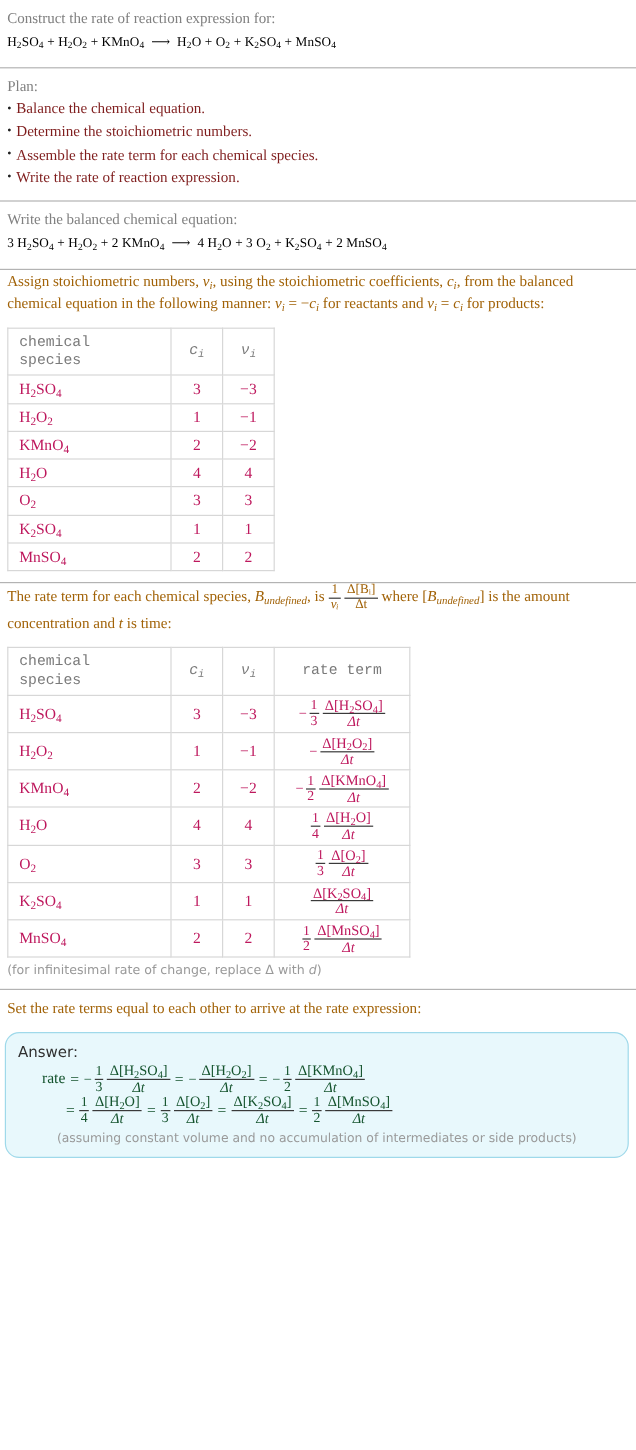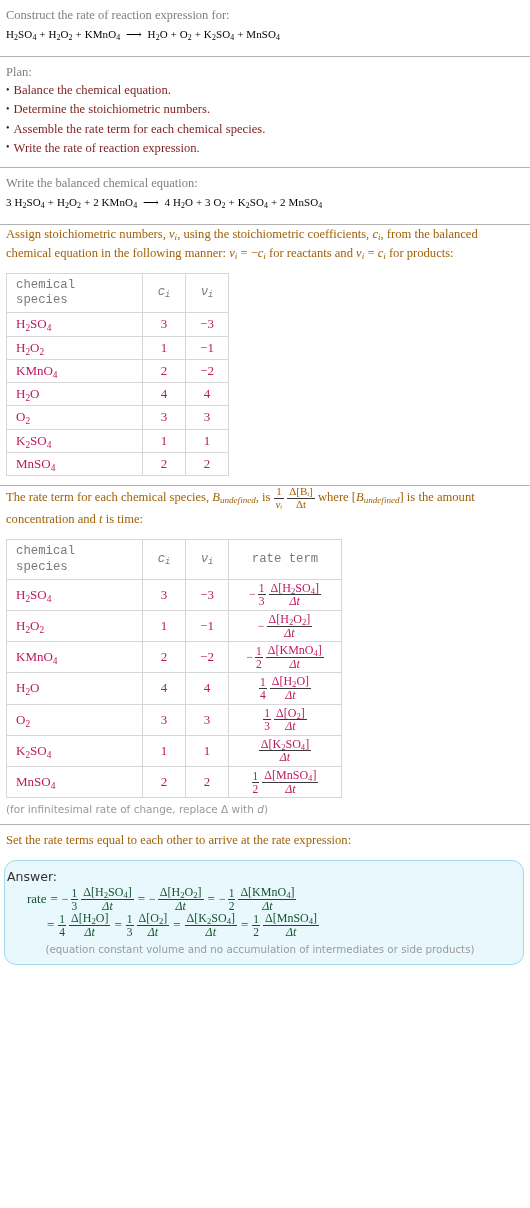--- a/index.html
+++ b/index.html
@@ -109,21 +109,21 @@
     font-family: "DejaVu Sans", "Liberation Sans", sans-serif;
     padding-top: 3px;
   }
 
   
   .answer-box {
     margin: 10px 4px 6px 4px;
     border: 1px solid #9fd9ea;
     border-radius: 12px;
     background: #e8f8fc;
-    padding: 8px 10px 9px 2px;
+    padding: 8px 10px 9px 10px;
     box-sizing: border-box;
     width: 520px;
   }
   .answer-label {
     font-family: "DejaVu Sans", "Liberation Sans", sans-serif;
     font-size: 12.5px;
     color: #303030;
     padding-bottom: 2px;
   }
   .answer-expr {
@@ -285,16 +285,16 @@
   <div class="section">
     <div class="bodytext" style="padding-top:6px;">Set the rate terms equal to each other to arrive at the rate expression:</div>
   </div>
 
   <div class="answer-box">
     <div class="answer-label">Answer:</div>
     <div class="answer-expr">
       <div><span><span class="rate-word">rate</span><span class="eq">=</span><span class="rt-wrap"><span class="minus">−</span><span class="frac coefrac"><span class="num">1</span><span class="den">3</span></span><span class="gap"></span><span class="frac small"><span class="num">Δ[H<sub>2</sub>SO<sub>4</sub>]</span><span class="den it">Δt</span></span></span><span class="eq">=</span><span class="rt-wrap"><span class="minus">−</span><span class="frac small"><span class="num">Δ[H<sub>2</sub>O<sub>2</sub>]</span><span class="den it">Δt</span></span></span><span class="eq">=</span><span class="rt-wrap"><span class="minus">−</span><span class="frac coefrac"><span class="num">1</span><span class="den">2</span></span><span class="gap"></span><span class="frac small"><span class="num">Δ[KMnO<sub>4</sub>]</span><span class="den it">Δt</span></span></span></span></div>
       <div class="row2"><span><span class="eq">=</span><span class="rt-wrap"><span class="frac coefrac"><span class="num">1</span><span class="den">4</span></span><span class="gap"></span><span class="frac small"><span class="num">Δ[H<sub>2</sub>O]</span><span class="den it">Δt</span></span></span><span class="eq">=</span><span class="rt-wrap"><span class="frac coefrac"><span class="num">1</span><span class="den">3</span></span><span class="gap"></span><span class="frac small"><span class="num">Δ[O<sub>2</sub>]</span><span class="den it">Δt</span></span></span><span class="eq">=</span><span class="rt-wrap"><span class="frac small"><span class="num">Δ[K<sub>2</sub>SO<sub>4</sub>]</span><span class="den it">Δt</span></span></span><span class="eq">=</span><span class="rt-wrap"><span class="frac coefrac"><span class="num">1</span><span class="den">2</span></span><span class="gap"></span><span class="frac small"><span class="num">Δ[MnSO<sub>4</sub>]</span><span class="den it">Δt</span></span></span></span></div>
     </div>
-    <div class="answer-note">(equation constant volume and no accumulation of intermediates or side products)</div>
+    <div class="answer-note">(assuming constant volume and no accumulation of intermediates or side products)</div>
   </div>
 
 </div>
 
 </body></html>

